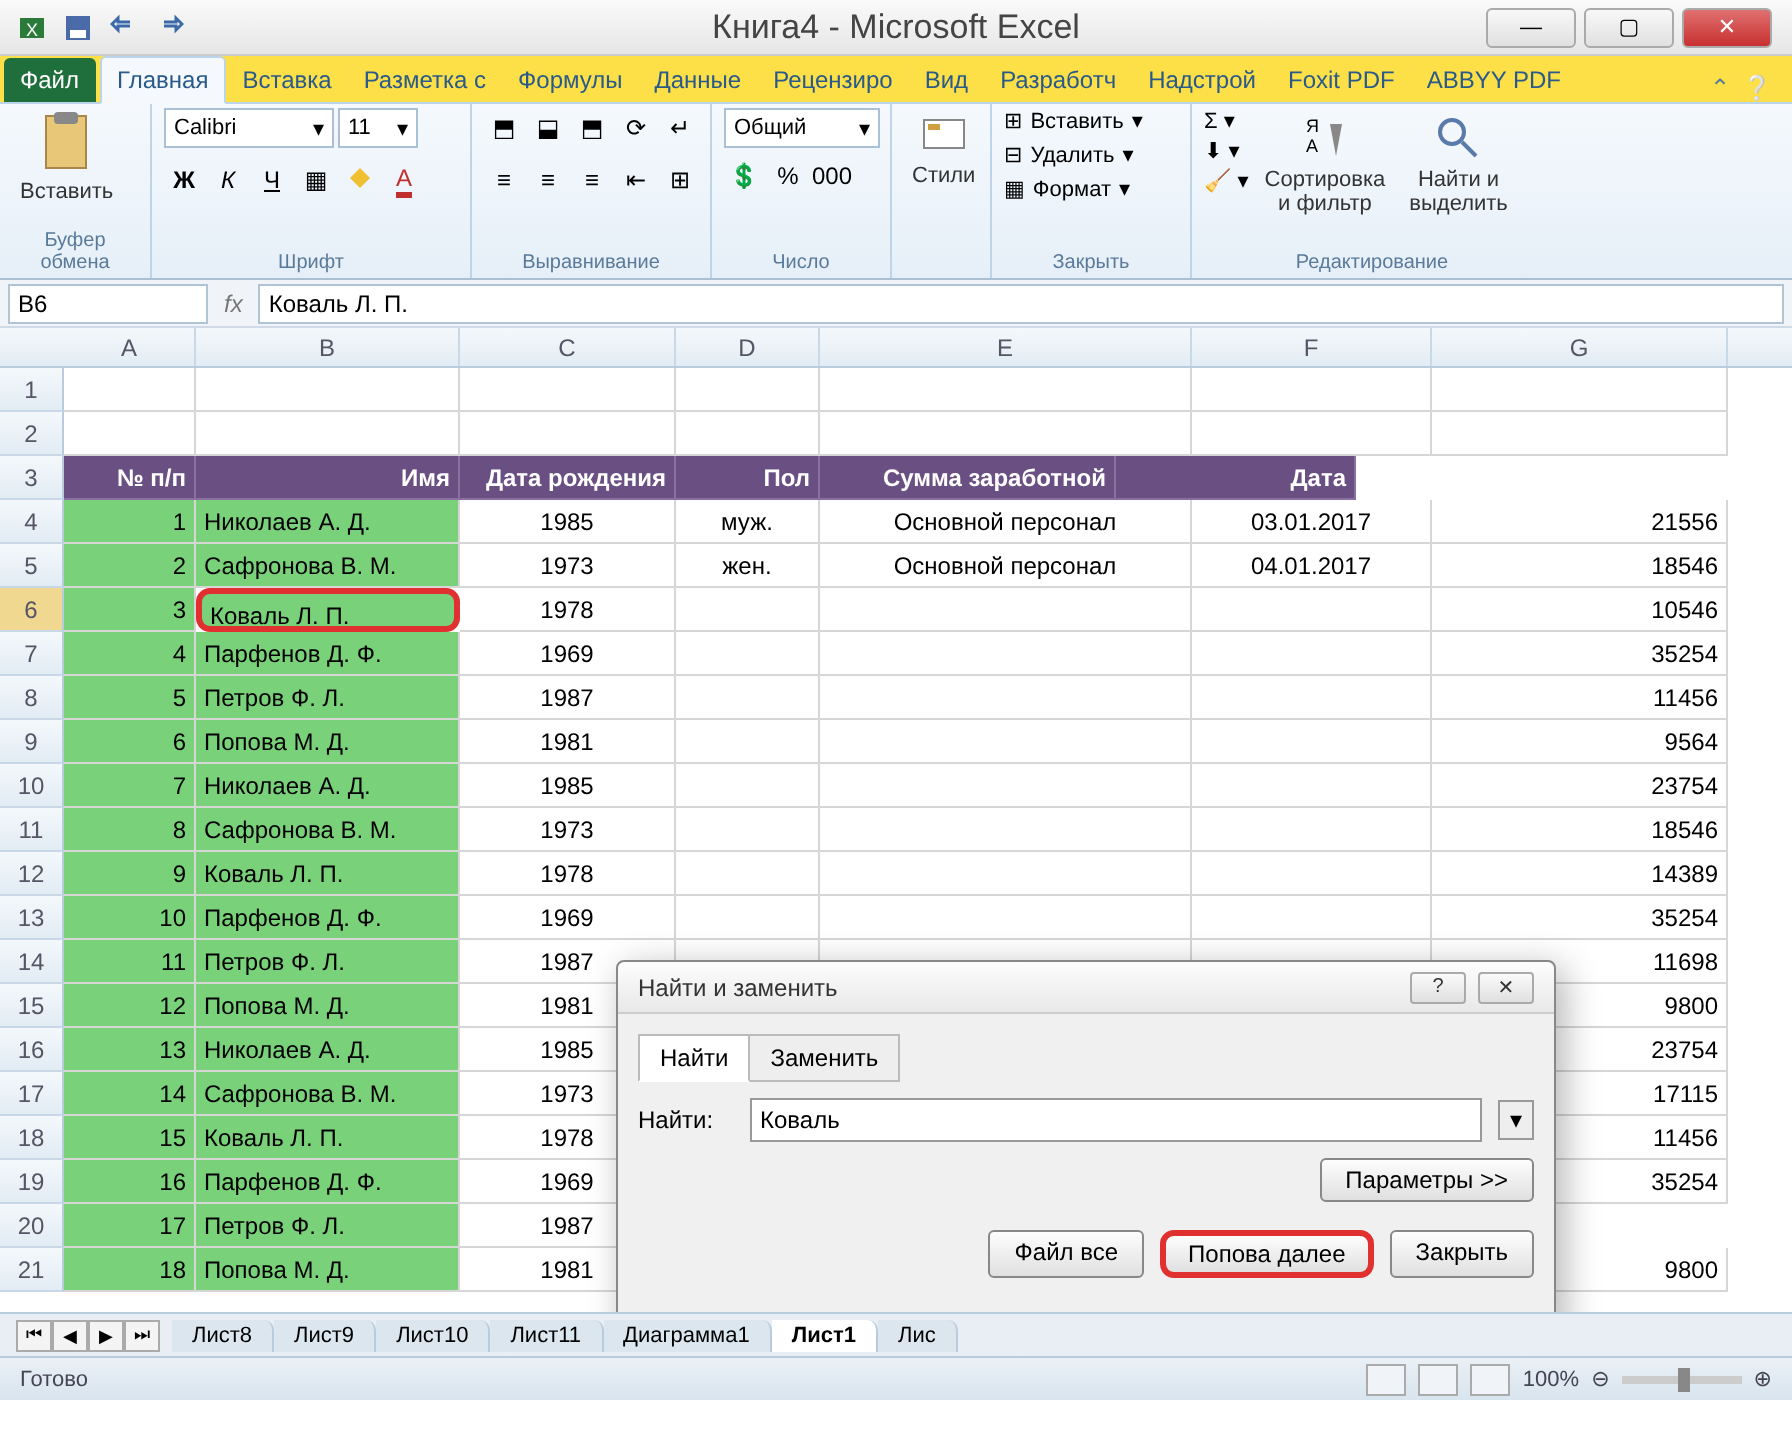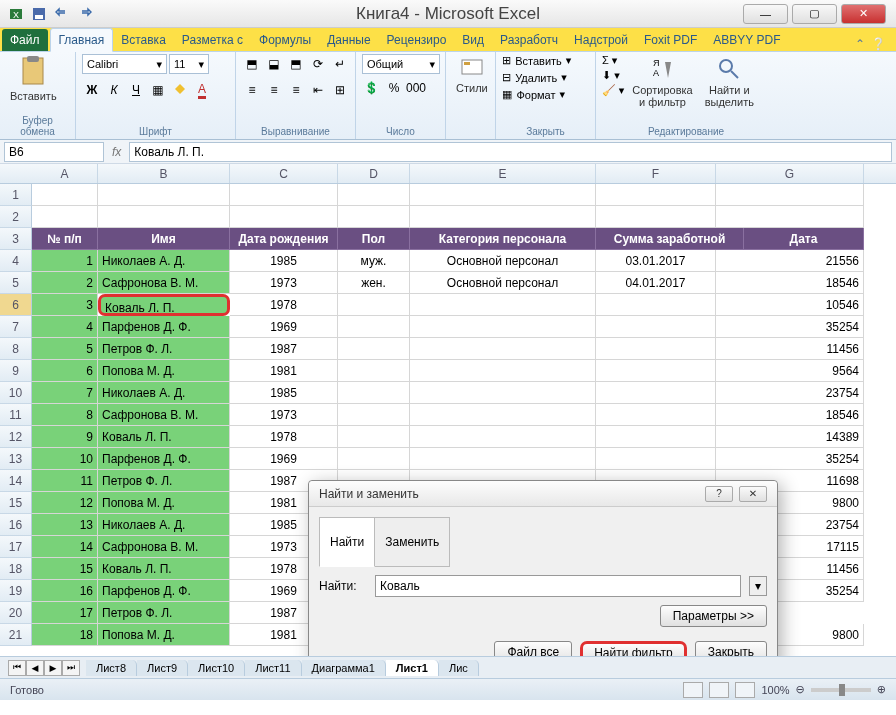--- a/index.html
+++ b/index.html
@@ -151,21 +151,21 @@
     border-bottom: 1px solid #d6d6d6;
     padding: 0 4px;
     line-height: 22px;
     overflow: hidden;
     white-space: nowrap;
     font-size: 12px;
   }
   .cell.header {
     background: #6a4f82;
     color: #fff;
-    text-align: center;
+    text-align: right;
     font-weight: bold;
     border-color: #8a70a0;
   }
   .cell.green { background: #79d279; }
   .cell.ra { text-align: right; }
   .cell.ca { text-align: center; }
   .red-highlight {
     border: 3px solid #e03030 !important;
     border-radius: 7px;
   }
@@ -191,21 +191,21 @@
   .dialog-icon-btn {
     width: 28px; height: 16px;
     border: 1px solid #aaa; border-radius: 2px;
     background: linear-gradient(#fafafa,#e0e0e0);
     display: flex; align-items: center; justify-content: center;
     font-size: 10px;
   }
   .dialog-body { padding: 10px; }
   .dialog-tabs { display: flex; margin-bottom: 8px; }
   .dtab {
-    padding: 17px 10px; font-size: 12px;
+    padding: 4px 10px; font-size: 12px;
     border: 1px solid #bbb; background: #eee;
   }
   .dtab.active { background: #fff; border-bottom: 1px solid #fff; }
   .dtab:not(.active) { border-left: none; }
   .dialog-field-row { display: flex; align-items: center; gap: 8px; margin-bottom: 12px; }
   .dialog-input {
     flex: 1; height: 22px; border: 1px solid #999; background: #fff;
     padding: 0 4px; font-size: 12px;
   }
   .dialog-buttons {
@@ -478,21 +478,20 @@
         <div class="cell" style="width: 186px;"></div>
         <div class="cell" style="width: 120px;"></div>
         <div class="cell" style="width: 148px;"></div>
       </div>
       <div class="grid-row">
         <div class="rownum">3</div>
         <div class="cell header" style="width: 66px;">№ п/п</div>
         <div class="cell header" style="width: 132px;">Имя</div>
         <div class="cell header" style="width: 108px;">Дата рождения</div>
         <div class="cell header" style="width: 72px;">Пол</div>
-        <div class="cell header" style="width: 186px;">Категория персонала</div>
         <div class="cell header" style="width: 148px;">Сумма заработной</div>
         <div class="cell header" style="width: 120px;">Дата</div>
       </div>
       <div class="grid-row">
         <div class="rownum">4</div>
         <div class="cell ra green" style="width: 66px;">1</div>
         <div class="cell  green" style="width: 132px;">Николаев А. Д.</div>
         <div class="cell ca" style="width: 108px;">1985</div>
         <div class="cell ca" style="width: 72px;">муж.</div>
         <div class="cell ca" style="width: 186px;">Основной персонал</div>
@@ -686,21 +685,21 @@
       <div class="dialog-field-row">
         <span style="width:48px;">Найти:</span>
         <input class="dialog-input" value="Коваль" style="">
         <span style="border:1px solid #999;padding:2px 5px;background:#eee;">▾</span>
       </div>
       <div style="text-align:right;">
         <span class="dlg-btn">Параметры &gt;&gt;</span>
       </div>
       <div class="dialog-buttons">
         <span class="dlg-btn">Файл все</span>
-        <span class="dlg-btn highlighted">Найти фильтр</span>
+        <span class="dlg-btn highlighted">Попова далее</span>
         <span class="dlg-btn">Закрыть</span>
       </div>
     </div>
   </div>
 </div>
 
 <div class="sheet-tabs-bar">
   <div class="nav-arrows">
     <span class="nav-arrow">⏮</span>
     <span class="nav-arrow">◀</span>

